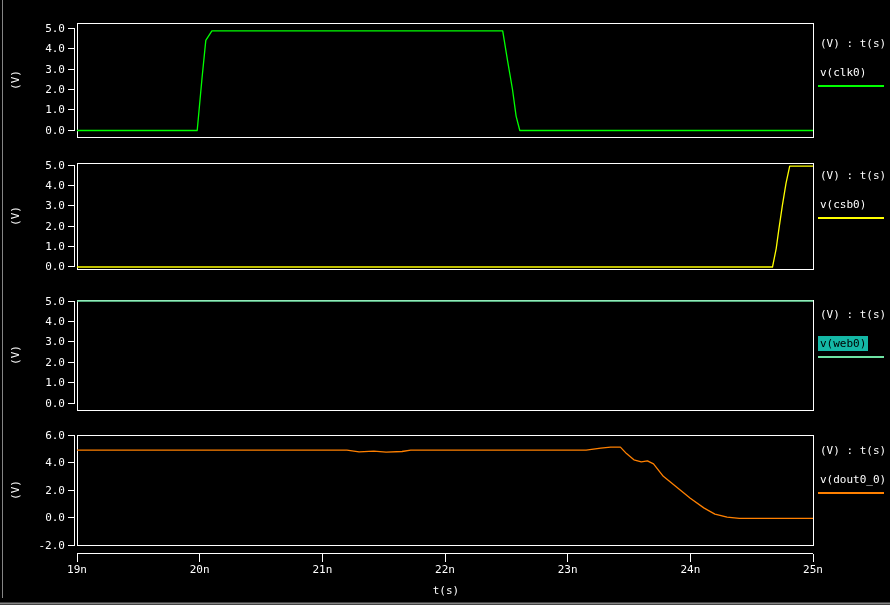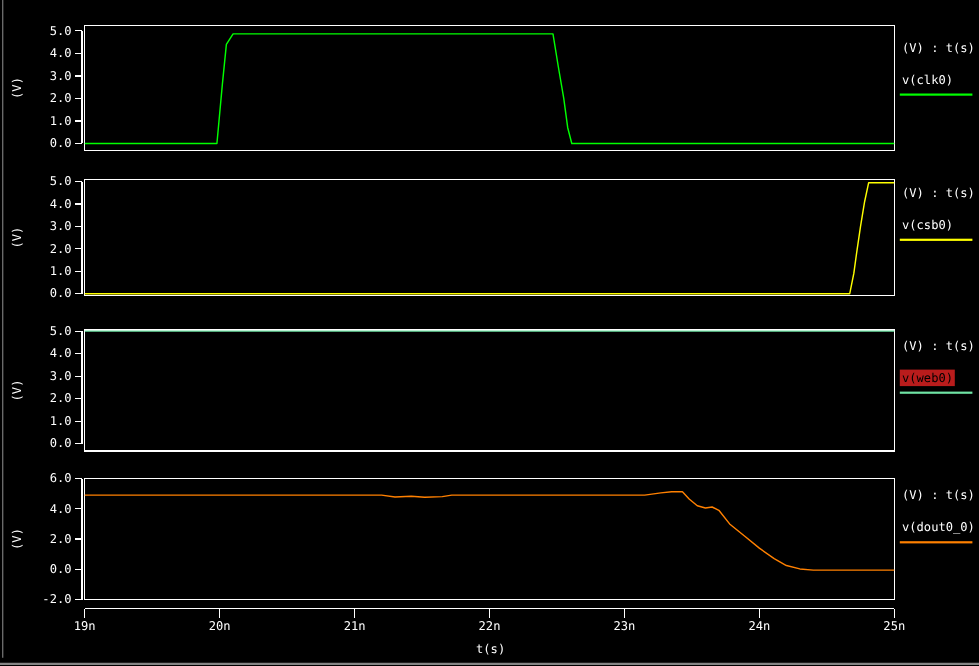--- a/index.html
+++ b/index.html
@@ -3,21 +3,21 @@
 <meta charset="utf-8">
 <style>
   html,body{margin:0;padding:0;background:#000;}
   .screen{position:relative;width:890px;height:605px;background:#000;overflow:hidden;
           font-family:"DejaVu Sans Mono","Liberation Mono",monospace;}
   svg text{font-family:"DejaVu Sans Mono","Liberation Mono",monospace;font-size:11px;fill:#ffffff;}
   .legend-entry{position:absolute;left:818px;width:72px;height:62px;margin-top:32px;}
   .lg-title{position:absolute;top:0;left:2px;color:#fff;font-size:11px;white-space:nowrap;}
   .lg-sig{position:absolute;top:24px;left:0;white-space:nowrap;}
   .sig-label{color:#fff;font-size:11px;padding:1px 2px;}
-  .sig-label.selected{background:#b91c1c;color:#000000;}
+  .sig-label.selected{background:#14b8a6;color:#000000;}
   .lg-line{position:absolute;top:48px;left:0;width:66px;height:2px;background:#888;}
 </style>
 </head>
 <body>
 
 <div class="screen">
 
   <svg id="wave-svg" width="890" height="605" viewBox="0 0 890 605">
       <line x1="2.5" y1="0" x2="2.5" y2="598" stroke="#858585" stroke-width="1"></line>
       <line x1="0" y1="603.5" x2="890" y2="603.5" stroke="#858585" stroke-width="2"></line>

